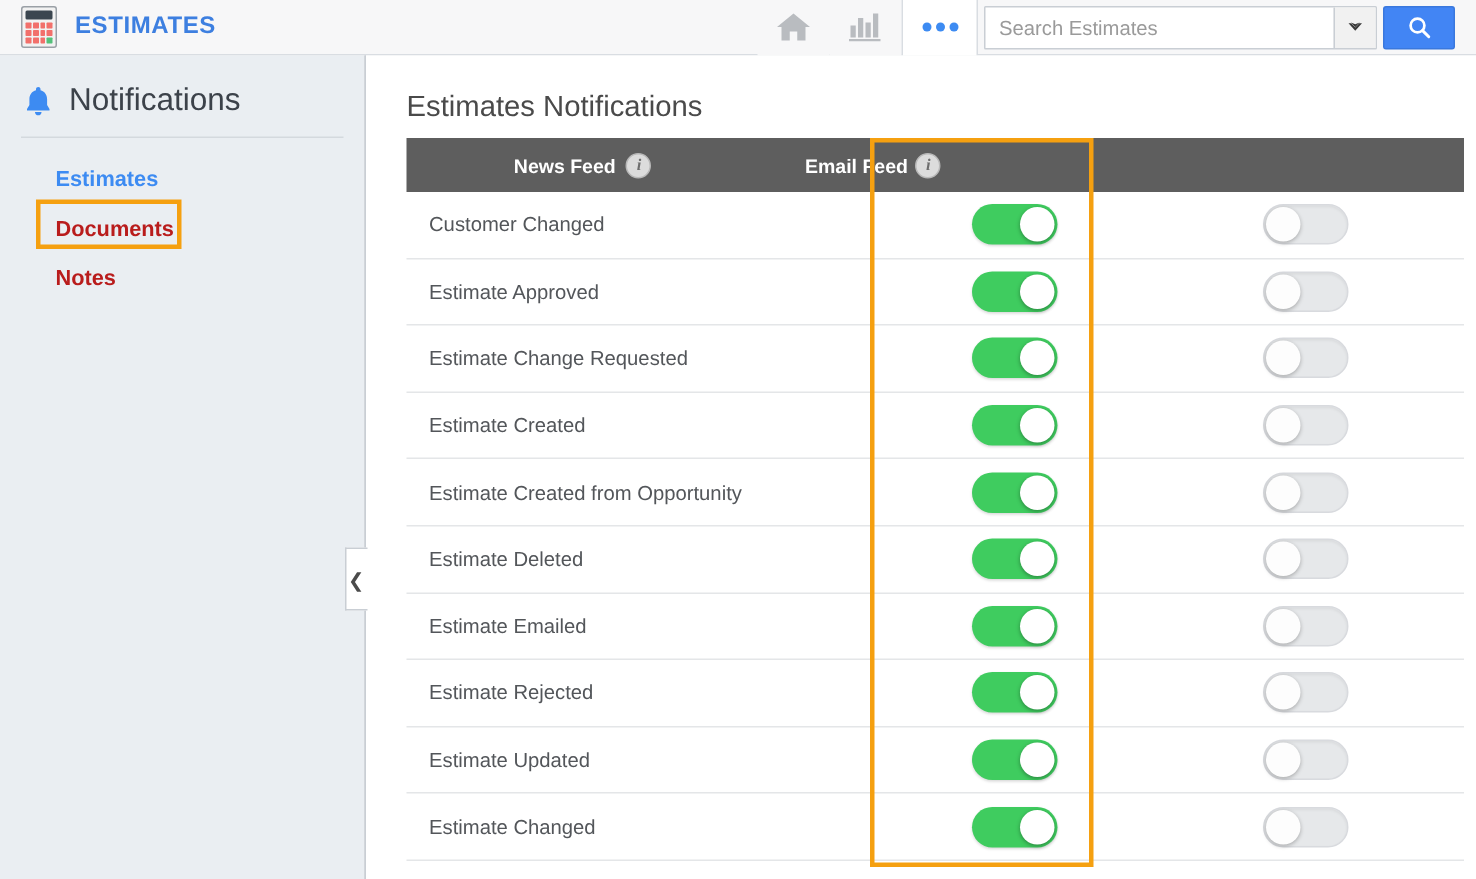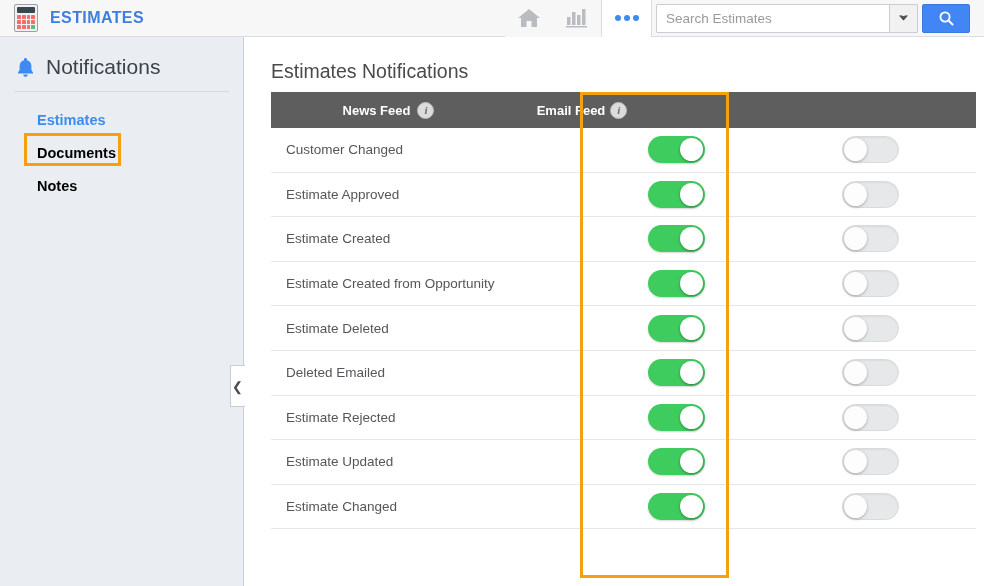--- a/index.html
+++ b/index.html
@@ -69,21 +69,21 @@
   .sidebar {
     position:absolute; left:0; top:37px; width:244px; height:549px;
     background:#eaeef2; border-right:1px solid #c9ced4;
   }
   .side-head { display:flex; align-items:flex-start; padding:18px 0 0 14px; }
   .bell-icon { width:22px; height:24px; display:flex; align-items:center; justify-content:center; }
   .side-head-title { margin-left:10px; font-size:21px; color:#3c424a; }
   .side-divider { margin:12px 14px 0 14px; height:1px; background:#d4d9de; }
   .side-items { padding:12px 0 0 0; }
   .side-item {
-    font-size:14.5px; font-weight:bold; color:#000000;
+    font-size:14.5px; font-weight:bold; color:#b91c1c;
     padding:8px 0 8px 37px; line-height:17px;
   }
   .side-item.active { color:#3d8bf2; }
   .side-item-wrap { position:relative; }
   .hl-sidebar {
     position:absolute; left:24px; top:96px; width:97px; height:33px;
     border:3px solid #f5a010; pointer-events:none;
   }
   .collapse-handle {
     position:absolute; left:-14px; top:328px; width:15px; height:42px;
@@ -275,20 +275,30 @@
         <div class="td-event">Estimate Approved</div>
         <div class="td-spacer"></div>
         <div class="td-news">
             <span class="toggle on"></span>
           </div>
         <div class="td-email">
             <span class="toggle off"></span>
           </div>
       </div>
       <div class="trow">
+        <div class="td-event">Estimate Change Requested</div>
+        <div class="td-spacer"></div>
+        <div class="td-news">
+            <span class="toggle on"></span>
+          </div>
+        <div class="td-email">
+            <span class="toggle off"></span>
+          </div>
+      </div>
+      <div class="trow">
         <div class="td-event">Estimate Created</div>
         <div class="td-spacer"></div>
         <div class="td-news">
             <span class="toggle on"></span>
           </div>
         <div class="td-email">
             <span class="toggle off"></span>
           </div>
       </div>
       <div class="trow">
@@ -305,21 +315,21 @@
         <div class="td-event">Estimate Deleted</div>
         <div class="td-spacer"></div>
         <div class="td-news">
             <span class="toggle on"></span>
           </div>
         <div class="td-email">
             <span class="toggle off"></span>
           </div>
       </div>
       <div class="trow">
-        <div class="td-event">Deleted Emailed</div>
+        <div class="td-event">Estimate Emailed</div>
         <div class="td-spacer"></div>
         <div class="td-news">
             <span class="toggle on"></span>
           </div>
         <div class="td-email">
             <span class="toggle off"></span>
           </div>
       </div>
       <div class="trow">
         <div class="td-event">Estimate Rejected</div>

